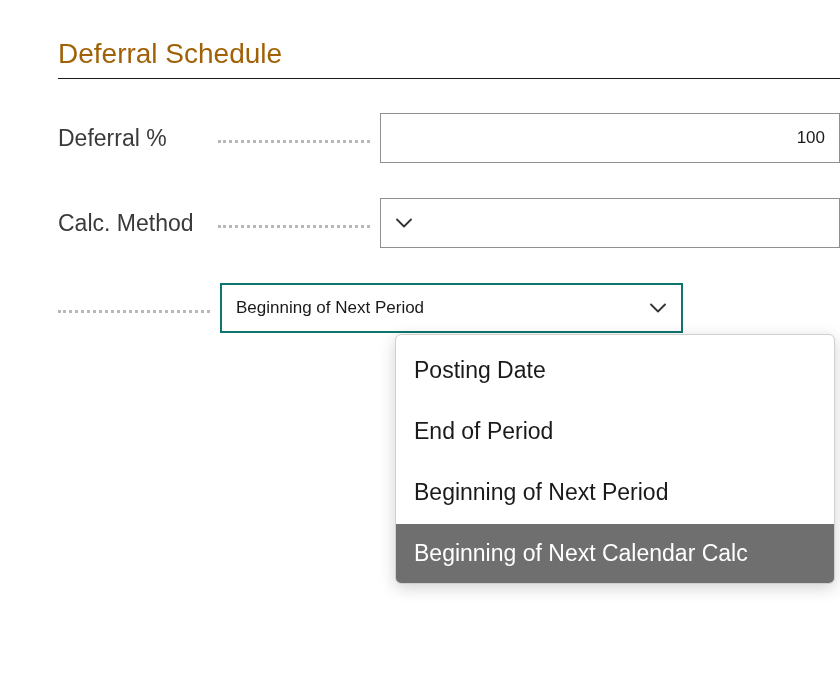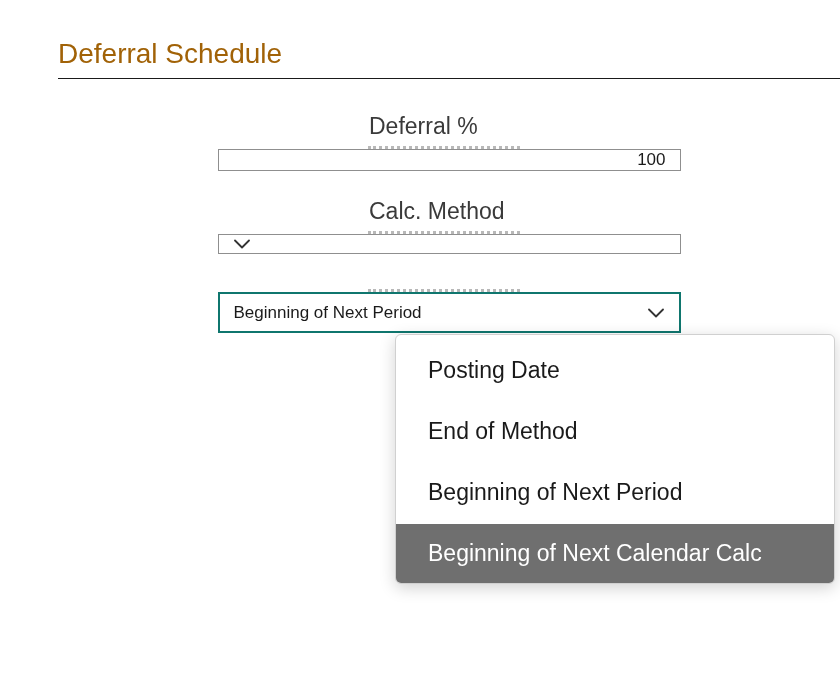--- a/index.html
+++ b/index.html
@@ -23,21 +23,20 @@
       border-bottom: 1.5px solid #1a1a1a;
       margin-bottom: 34px;
       margin-right: 0;
       width: 782px;
     }
     .form-row {
       display: flex;
       align-items: center;
       margin-bottom: 35px;
       height: 50px;
-      flex-direction: column;
     }
     .field-label {
       font-size: 23px;
       color: #3a3a3a;
       width: 160px;
       flex-shrink: 0;
     }
     .dotted-leader {
       flex: 0 0 auto;
       width: 152px;
@@ -91,21 +90,21 @@
       background: #ffffff;
       border: 1px solid #d0d0d0;
       border-radius: 6px;
       box-shadow: 0 4px 16px rgba(0,0,0,0.18);
       overflow: hidden;
       padding: 6px 0 0 0;
     }
     .dropdown-item {
       font-size: 23px;
       color: #1a1a1a;
-      padding: 16px 18px 16px 32px;
+      padding: 16px 18px 16px 18px;
       cursor: pointer;
     }
     .dropdown-item.highlighted {
       background: #6f6f6f;
       color: #ffffff;
     }
     .dropdown-item + .dropdown-item {
       margin-top: 2px;
     }
   </style>
@@ -139,16 +138,16 @@
     <span class="chevron-down">
       <svg viewBox="0 0 16 10" fill="none" stroke="#333" stroke-width="1.8" stroke-linecap="round" stroke-linejoin="round">
         <path d="M1 1.5 L8 8.5 L15 1.5"></path>
       </svg>
     </span>
   </div>
 </div>
 
 <div class="dropdown-menu">
   <div class="dropdown-item">Posting Date</div>
-  <div class="dropdown-item">End of Method</div>
+  <div class="dropdown-item">End of Period</div>
   <div class="dropdown-item">Beginning of Next Period</div>
   <div class="dropdown-item highlighted">Beginning of Next Calendar Calc</div>
 </div>
 
 </body></html>

